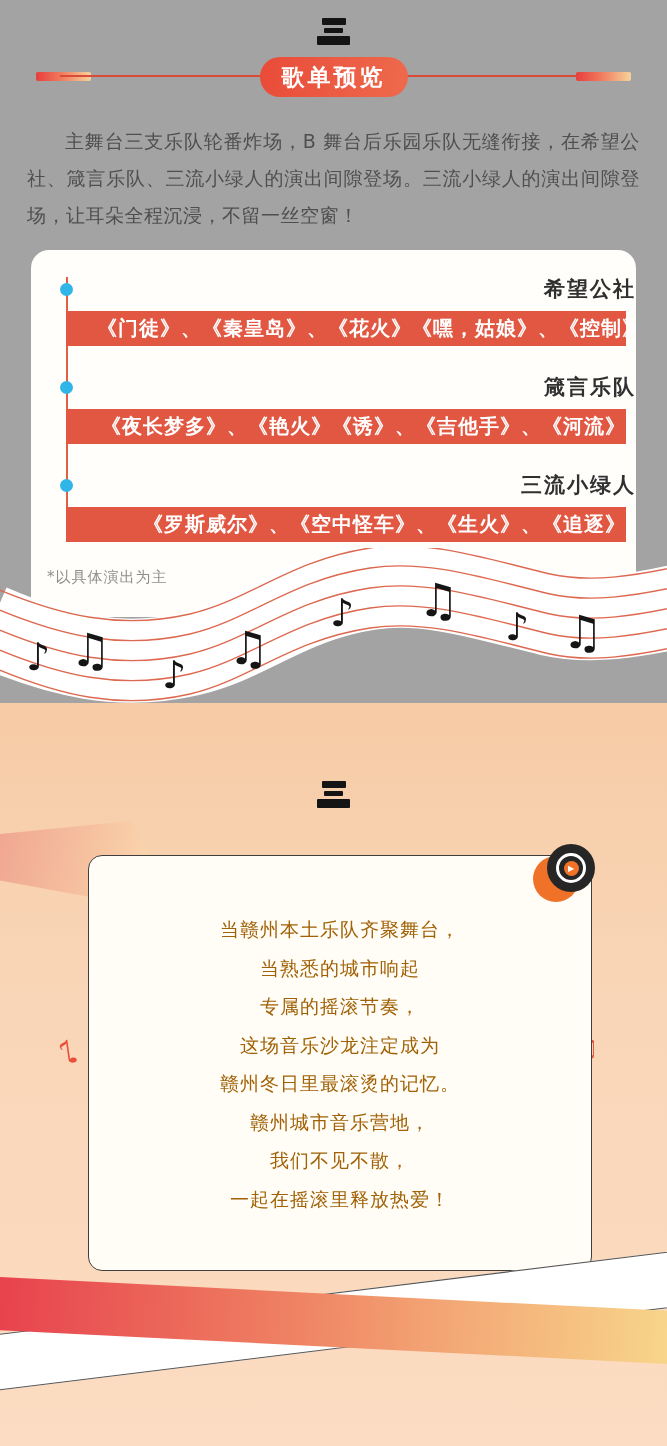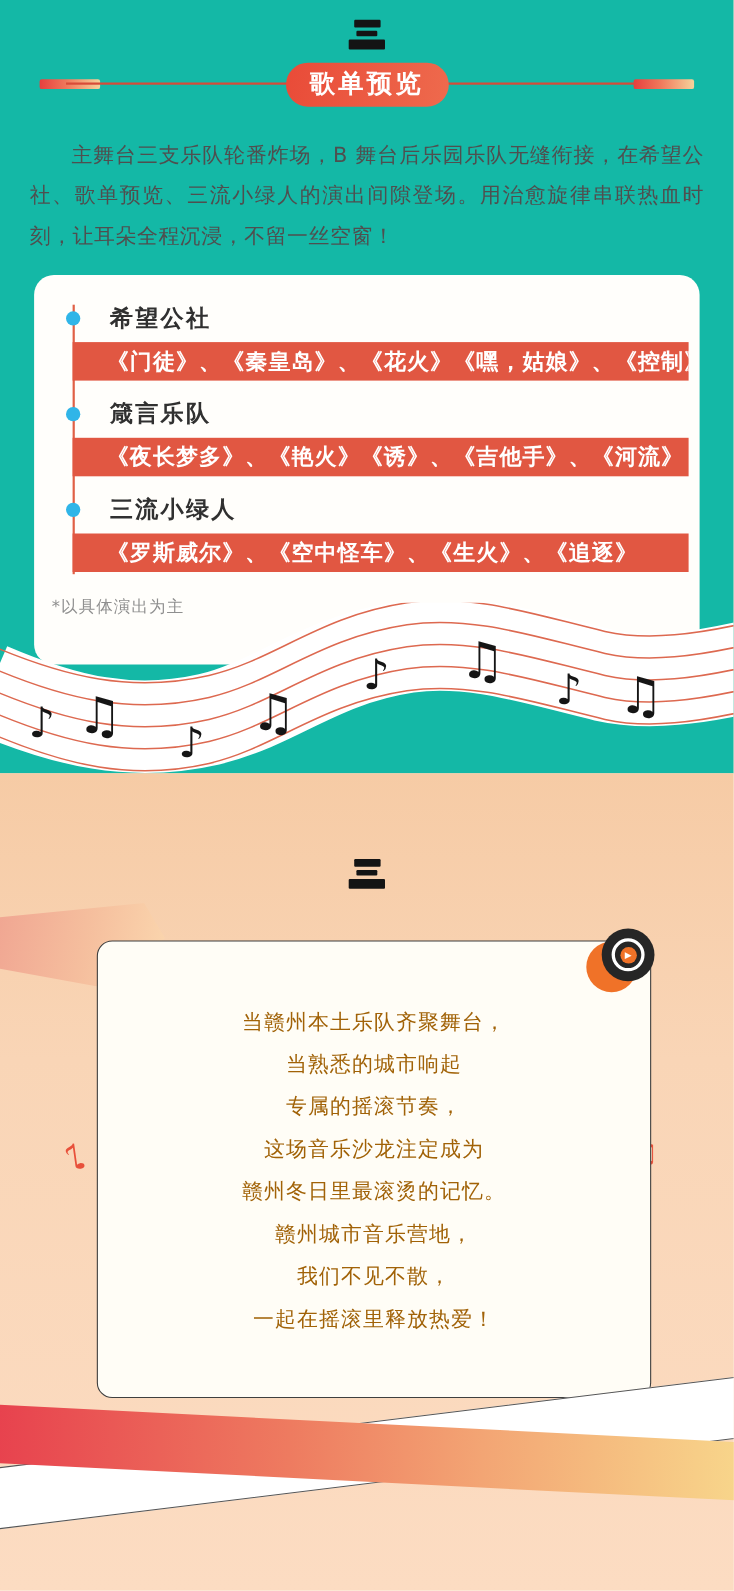--- a/index.html
+++ b/index.html
@@ -2,21 +2,21 @@
 <html><head>
 <meta charset="utf-8">
 <style>
   html,body{margin:0;padding:0;}
   body{
     width:667px;height:1446px;position:relative;overflow:hidden;
     font-family:"DejaVu Sans","Liberation Sans",sans-serif;
     background:#fcecdb;
   }
   
-  .section1{position:relative;width:667px;height:703px;background:#14b8a6;}
+  .section1{position:relative;width:667px;height:703px;background:#a3a3a3;}
   .bars-icon{width:40px;margin:0 auto;padding-top:15px;}
   .bars-icon .b{background:#141414;margin:3px auto 0;border-radius:1px;}
   .bars-icon .b1{width:24px;height:7px;}
   .bars-icon .b2{width:19px;height:5px;}
   .bars-icon .b3{width:33px;height:9px;}
 
   .title-row{position:relative;height:42px;margin-top:12px;}
   .cap{position:absolute;top:15px;width:55px;height:9px;border-radius:2px;
        background:linear-gradient(90deg,#e73f3e 0%,#f0795c 45%,#f6d39b 100%);}
   .cap-left{left:36px;}
@@ -26,21 +26,21 @@
       background:linear-gradient(100deg,#e94b38 0%,#ee6a4d 100%);
       border-radius:999px;color:#fff;font-size:23px;font-weight:700;
       letter-spacing:3px;text-align:center;line-height:40px;height:40px;}
 
   .intro{margin:24px 27px 0;font-size:19px;line-height:1.95;color:#4f4f4f;
       text-align:justify;text-indent:2em;letter-spacing:0.5px;}
 
   .songlist-card{position:relative;margin:16px 31px 0;background:#fffefb;
       border-radius:18px;padding:24px 0 30px;min-height:300px;}
   .timeline{position:absolute;left:35px;top:27px;height:245px;width:2px;background:#e06046;}
-  .band{position:relative;margin-bottom:15px;}
+  .band{position:relative;margin-bottom:26px;text-align:right;}
   .band-dot{position:absolute;left:29px;top:9px;width:13px;height:13px;border-radius:50%;background:#30b5e8;}
   .band-name{margin-left:69px;font-size:21px;font-weight:700;color:#303030;
       line-height:30px;letter-spacing:2px;}
   .song-banner{margin:7px 10px 0 35px;background:#e15742;color:#fff;font-size:20px;
       font-weight:700;line-height:35px;height:35px;padding-left:31px;
       letter-spacing:1px;white-space:nowrap;overflow:hidden;}
   .disclaimer{margin:22px 0 0 16px;font-size:15px;color:#8f8f8f;letter-spacing:1px;}
 
   .staff-wave{position:absolute;left:0;top:548px;width:667px;height:165px;pointer-events:none;}
   .staff-wave text{font-family:"DejaVu Sans",sans-serif;fill:#151515;}
@@ -90,21 +90,21 @@
     <div class="b b3"></div>
   </div>
 
   <div class="title-row">
     <div class="cap cap-left"></div>
     <div class="hline"></div>
     <div class="cap cap-right"></div>
     <div class="title-pill">歌单预览</div>
   </div>
 
-  <p class="intro">主舞台三支乐队轮番炸场，B 舞台后乐园乐队无缝衔接，在希望公社、歌单预览、三流小绿人的演出间隙登场。用治愈旋律串联热血时刻，让耳朵全程沉浸，不留一丝空窗！</p>
+  <p class="intro">主舞台三支乐队轮番炸场，B 舞台后乐园乐队无缝衔接，在希望公社、箴言乐队、三流小绿人的演出间隙登场。三流小绿人的演出间隙登场，让耳朵全程沉浸，不留一丝空窗！</p>
 
   <div class="songlist-card">
     <div class="timeline"></div>
 
     <div class="band">
       <span class="band-dot"></span>
       <div class="band-name">希望公社</div>
       <div class="song-banner">《门徒》、《秦皇岛》、《花火》《嘿，姑娘》、《控制》</div>
     </div>
 

